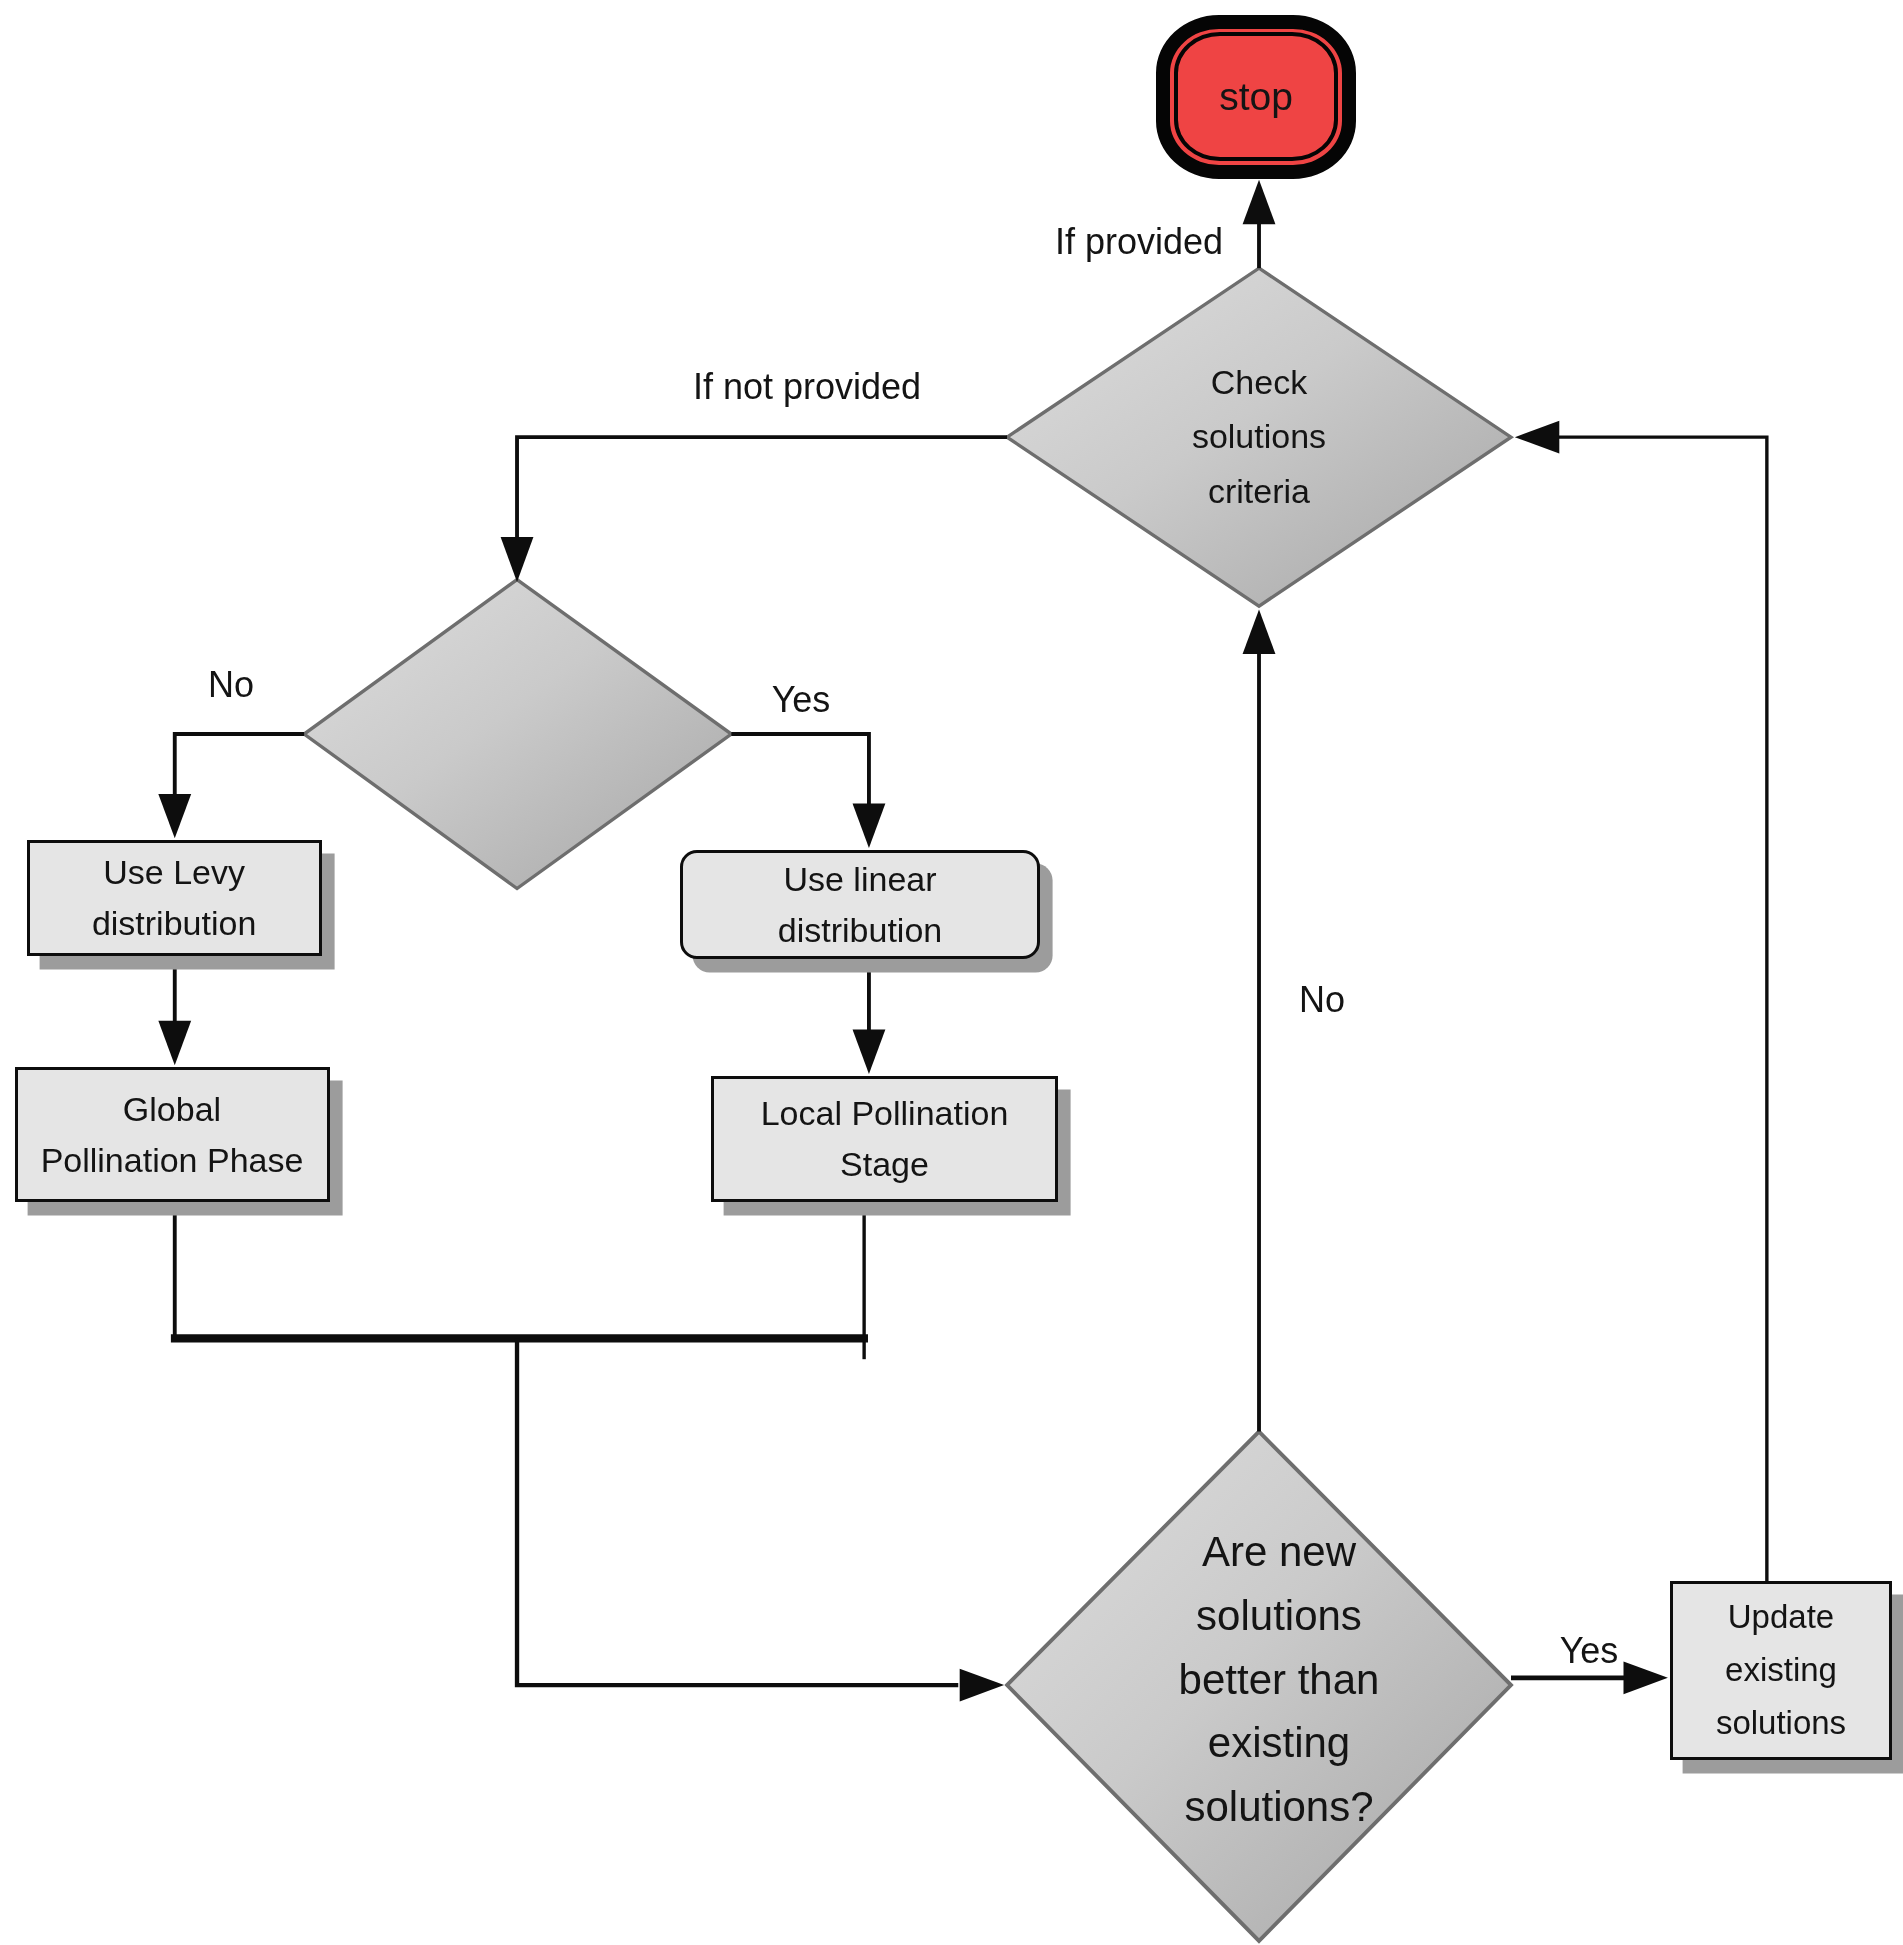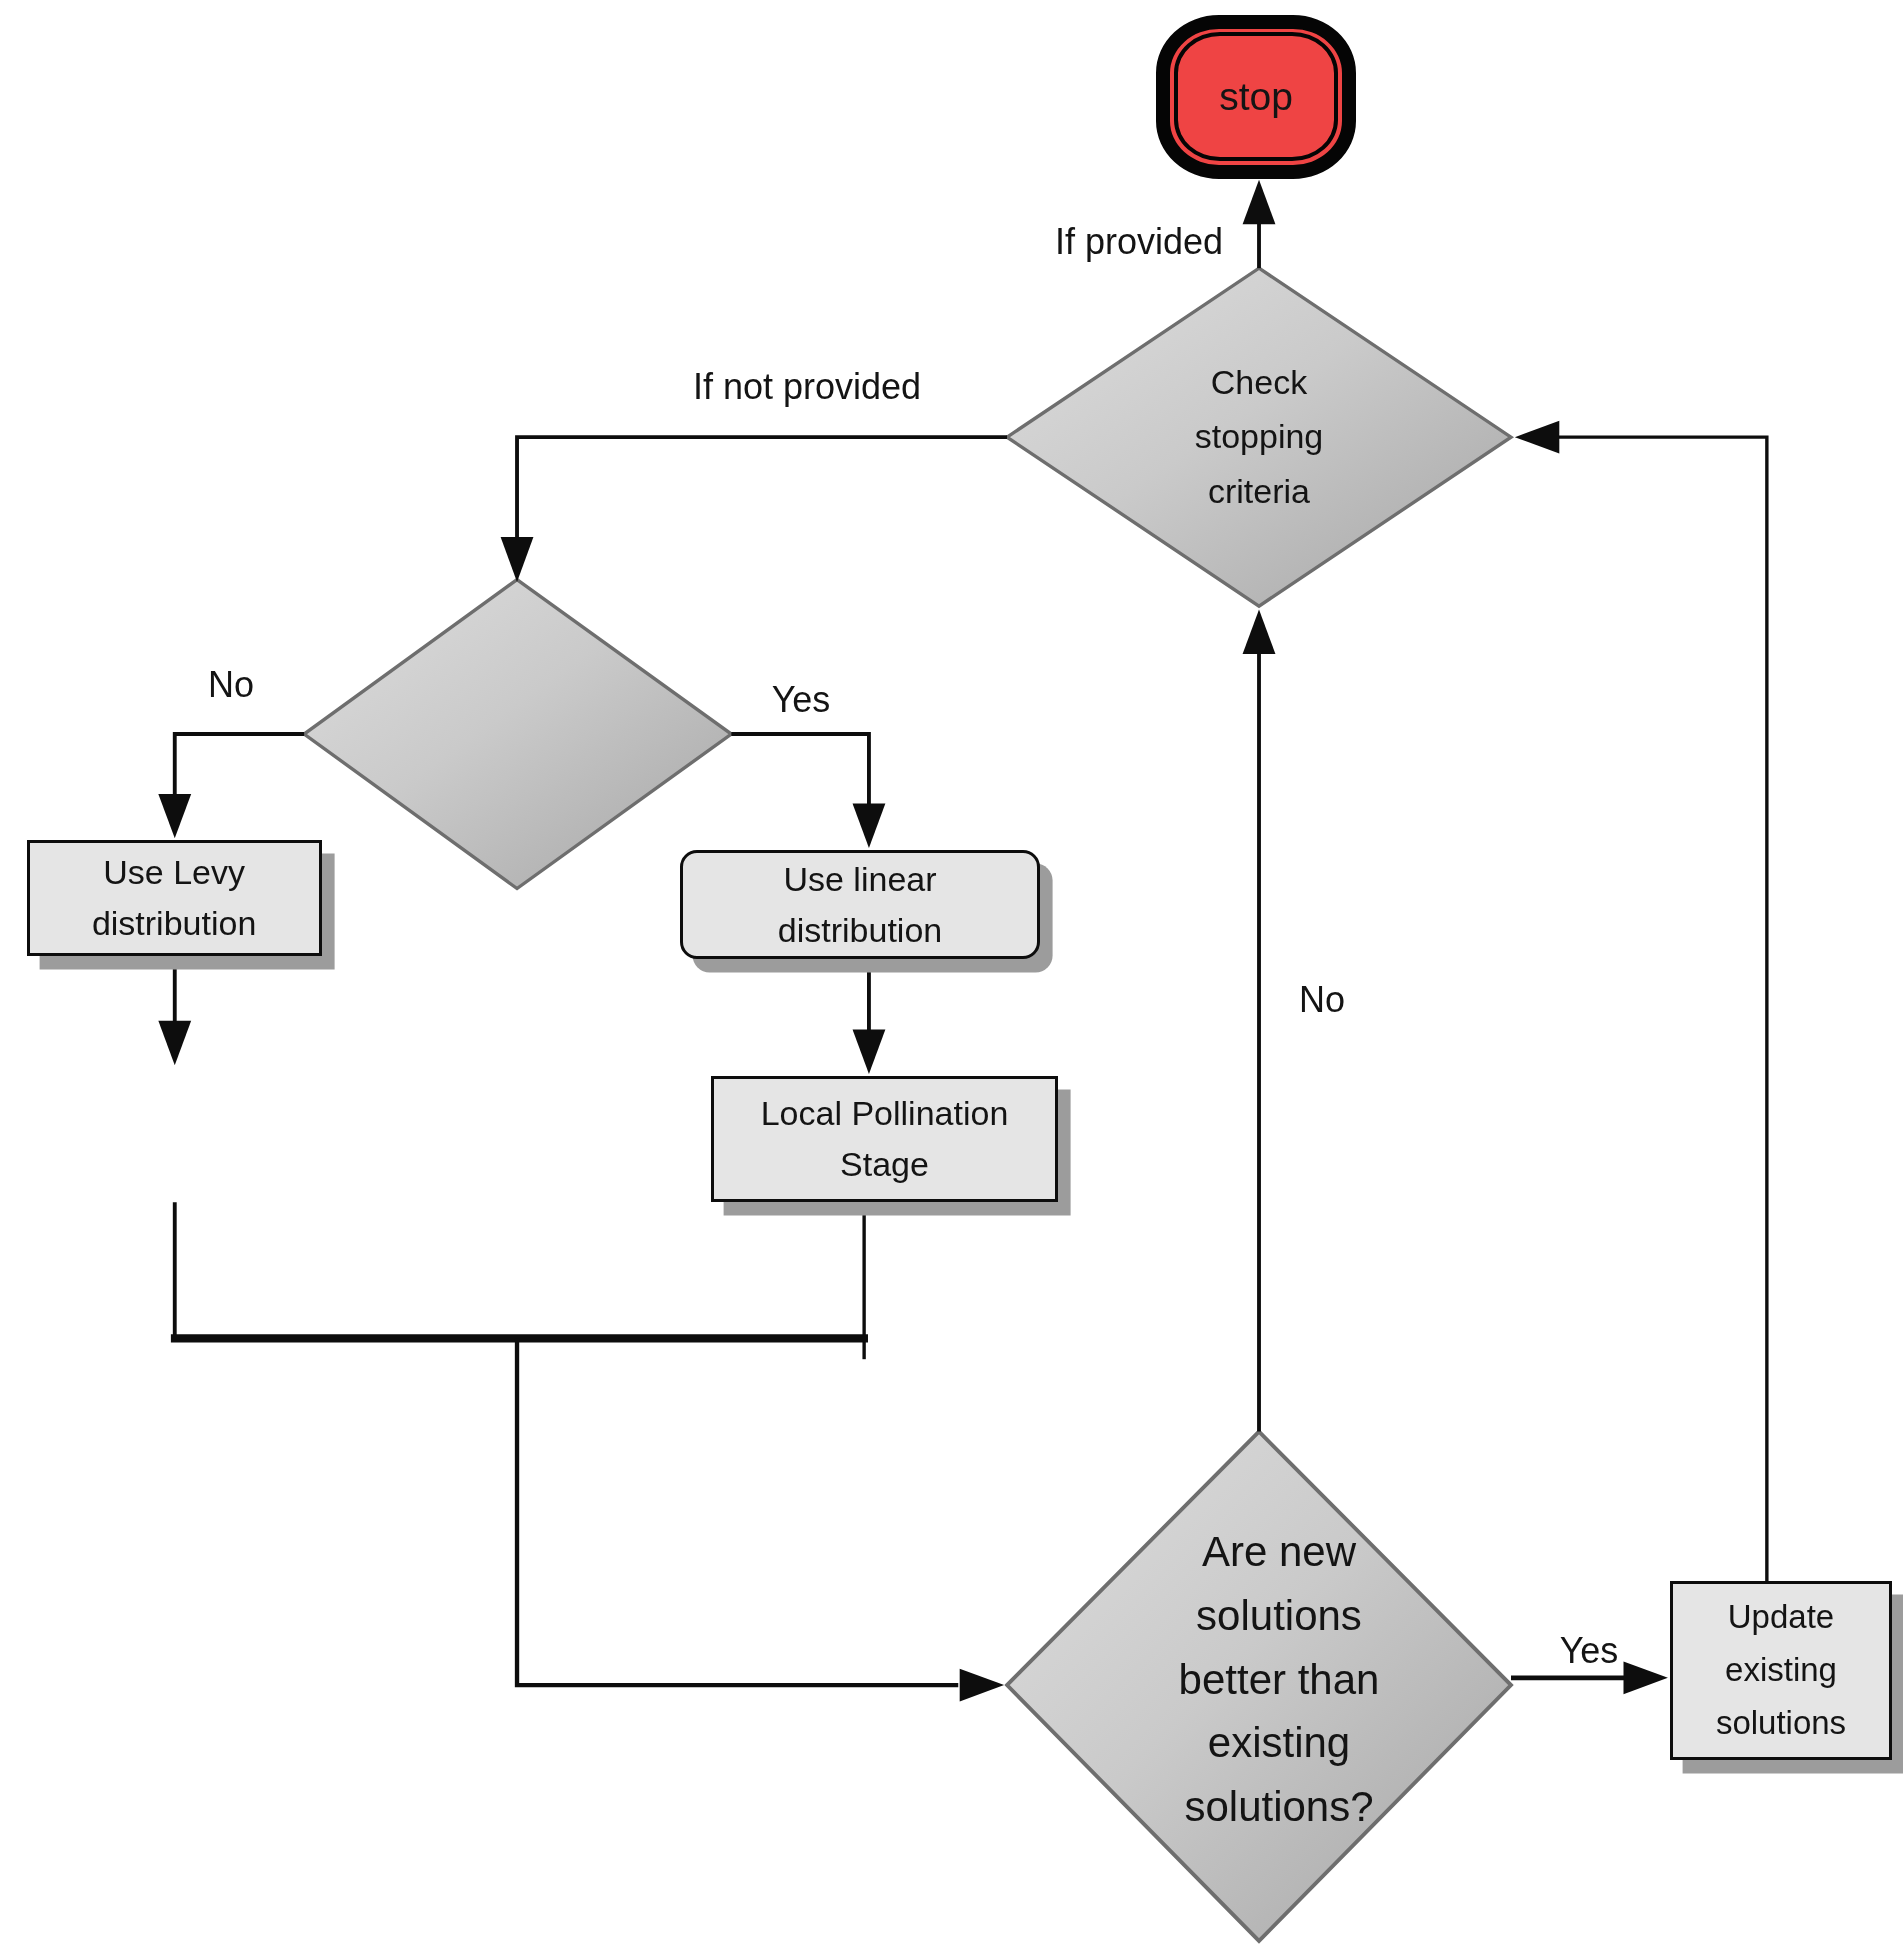--- a/index.html
+++ b/index.html
@@ -170,32 +170,36 @@
   </div>
 
   <div class="pbox" id="box-levy">
     <span>Use Levy
 distribution</span>
   </div>
   <div class="pbox" id="box-linear">
     <span>Use linear
 distribution</span>
   </div>
+  <div class="pbox" id="box-global">
+    <span>Global
+Pollination Phase</span>
+  </div>
   <div class="pbox" id="box-local">
     <span>Local Pollination
 Stage</span>
   </div>
   <div class="pbox" id="box-update">
     <span>Update
 existing
 solutions</span>
   </div>
 
   <div class="dlabel" id="label-check">Check
-stopping
+solutions
 criteria</div>
   <div class="dlabel" id="label-better">Are new
 solutions
 better than
 existing
 solutions?</div>
 
   <div class="elabel" id="elabel-if-provided">If provided</div>
   <div class="elabel" id="elabel-if-not-provided">If not provided</div>
   <div class="elabel" id="elabel-no-sp">No</div>

